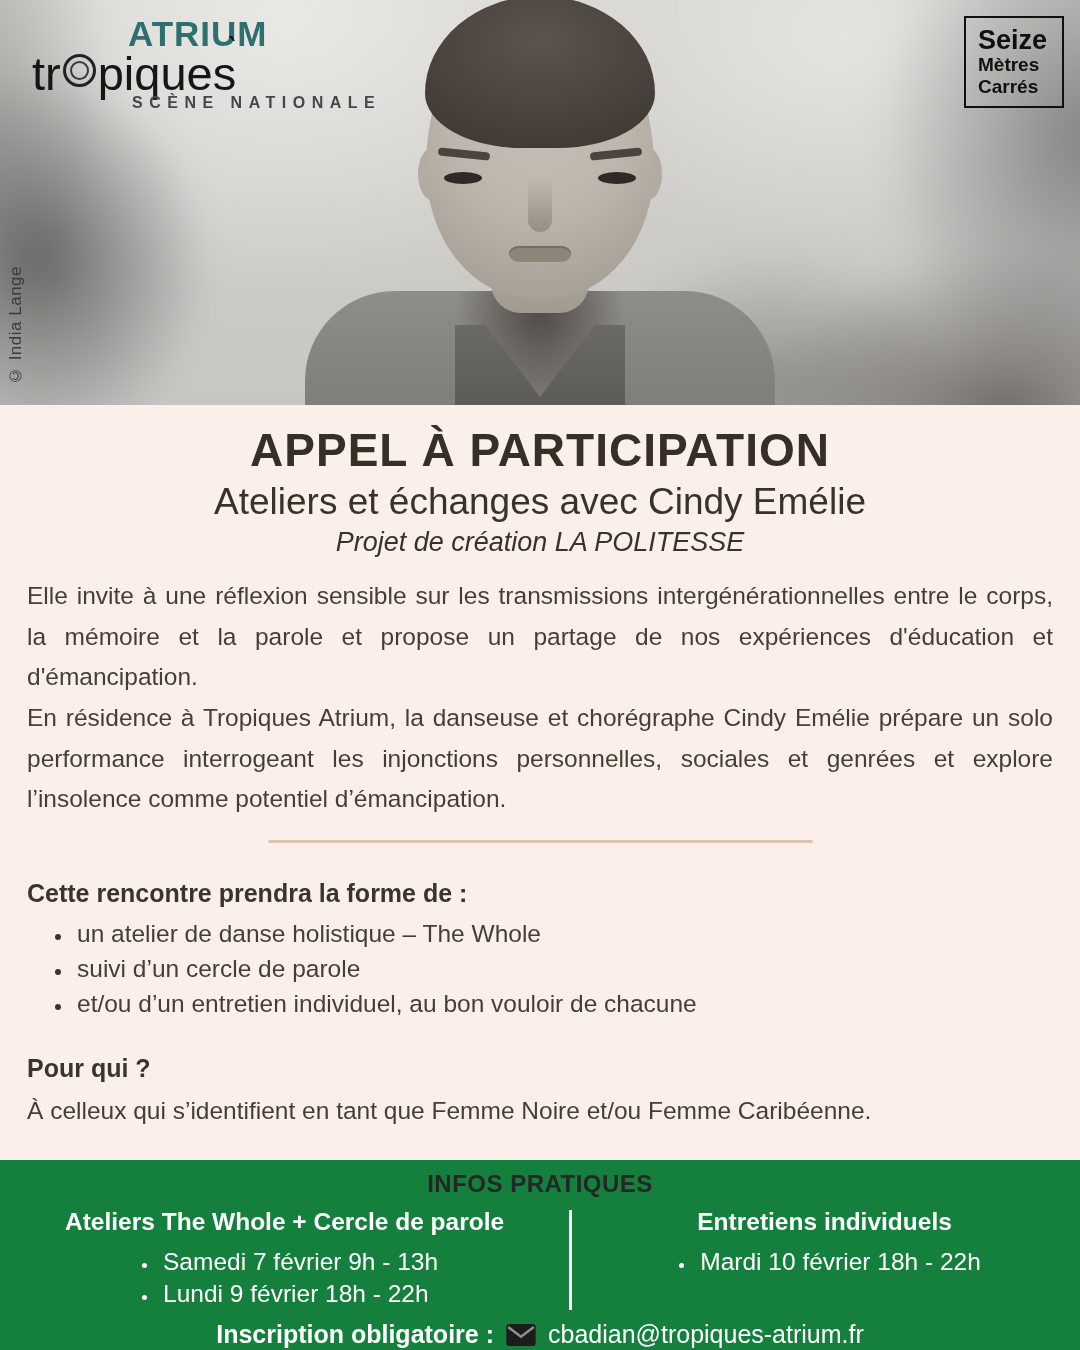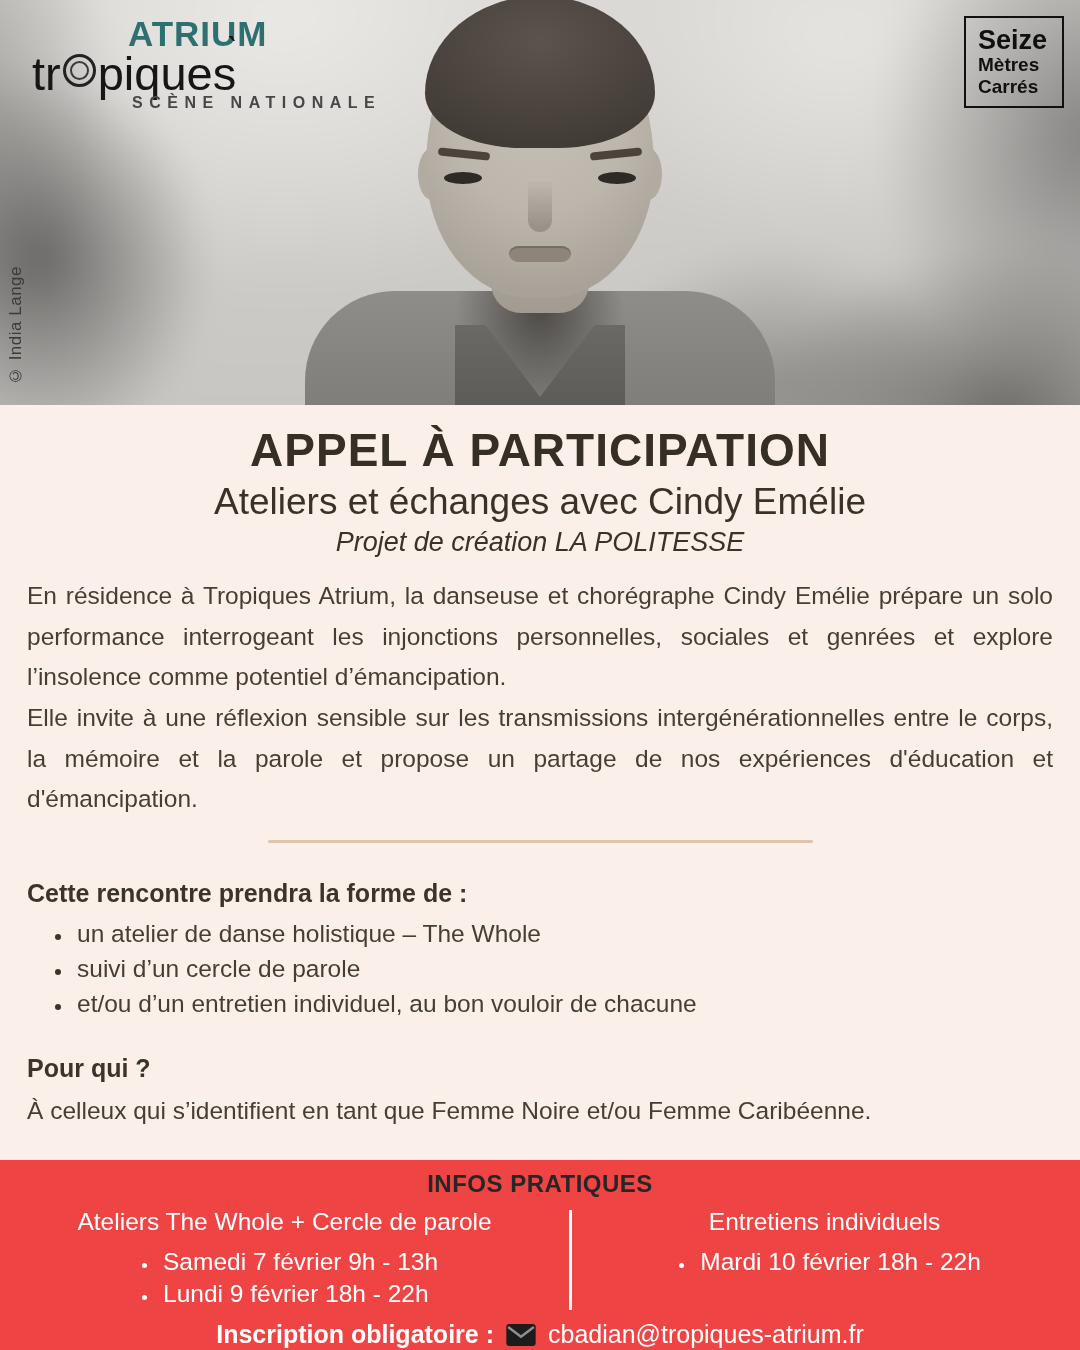--- a/index.html
+++ b/index.html
@@ -100,27 +100,27 @@
   .intro{margin-top:18px;}
   .intro p{margin:0;font-size:24.5px;line-height:1.66;text-align:justify;color:#463e34;}
   .divider{margin:20px auto 0;width:545px;height:3px;background:#dec4ac;border-radius:2px;}
   .sec-heading{margin:36px 0 0;font-size:25px;font-weight:bold;color:#3b342b;}
   .content ul{margin:12px 0 16px;padding-left:46px;list-style:disc;}
   .content li{font-size:24.5px;color:#463e34;margin:7px 0;padding-left:4px;}
   .content li::marker{color:#3b342b;font-size:19px;}
   .plain{margin:14px 0 0;font-size:24.5px;color:#463e34;}
 
   
-  .footer{position:absolute;left:0;top:1160px;width:1080px;height:190px;background:#ef4444;color:#ffffff;text-align:center;box-sizing:border-box;padding-top:10px;}
+  .footer{position:absolute;left:0;top:1160px;width:1080px;height:190px;background:#15803d;color:#ffffff;text-align:center;box-sizing:border-box;padding-top:10px;}
   .footer-heading{font-size:24px;font-weight:bold;color:#262626;letter-spacing:.5px;}
   .footer-cols{position:relative;display:flex;margin-top:10px;min-height:96px;}
   .fcol{box-sizing:border-box;}
   .fcol.left{width:52.7%;}
   .fcol.right{width:47.3%;}
-  .fcol-title{font-size:24.5px;}
+  .fcol-title{font-size:24.5px;font-weight:bold;}
   .fcol ul{display:inline-block;text-align:left;margin:8px 0 0;padding-left:28px;list-style:disc;}
   .fcol li{font-size:24.5px;margin:4px 0;padding-left:4px;}
   .fcol li::marker{color:#ffffff;font-size:18px;}
   .v-divider{position:absolute;left:52.7%;top:2px;bottom:2px;width:3px;background:#ffffff;}
   .inscription{display:flex;justify-content:center;align-items:center;gap:12px;margin-top:8px;}
   .inscription .label{font-size:25px;font-weight:bold;}
   .inscription .email{font-size:25px;color:#ffffff;text-decoration:none;}
   .mail-icon{display:inline-block;width:30px;height:22px;}
 </style>
 </head>
@@ -161,22 +161,22 @@
 
     <div class="credit">© India Lange</div>
   </div>
 
   <div class="content">
     <h1 class="title">APPEL À PARTICIPATION</h1>
     <h2 class="subtitle">Ateliers et échanges avec Cindy Emélie</h2>
     <div class="project">Projet de création LA POLITESSE</div>
 
     <div class="intro">
+      <p>Elle invite à une réflexion sensible sur les transmissions intergénérationnelles entre le corps, la mémoire et la parole et propose un partage de nos expériences d'éducation et d'émancipation.</p>
       <p>En résidence à Tropiques Atrium, la danseuse et chorégraphe Cindy Emélie prépare un solo performance interrogeant les injonctions personnelles, sociales et genrées et explore l’insolence comme potentiel d’émancipation.</p>
-      <p>Elle invite à une réflexion sensible sur les transmissions intergénérationnelles entre le corps, la mémoire et la parole et propose un partage de nos expériences d'éducation et d'émancipation.</p>
     </div>
 
     <div class="divider"></div>
 
     <h3 class="sec-heading">Cette rencontre prendra la forme de :</h3>
     <ul>
       <li>un atelier de danse holistique – The Whole</li>
       <li>suivi d’un cercle de parole</li>
       <li>et/ou d’un entretien individuel, au bon vouloir de chacune</li>
     </ul>

